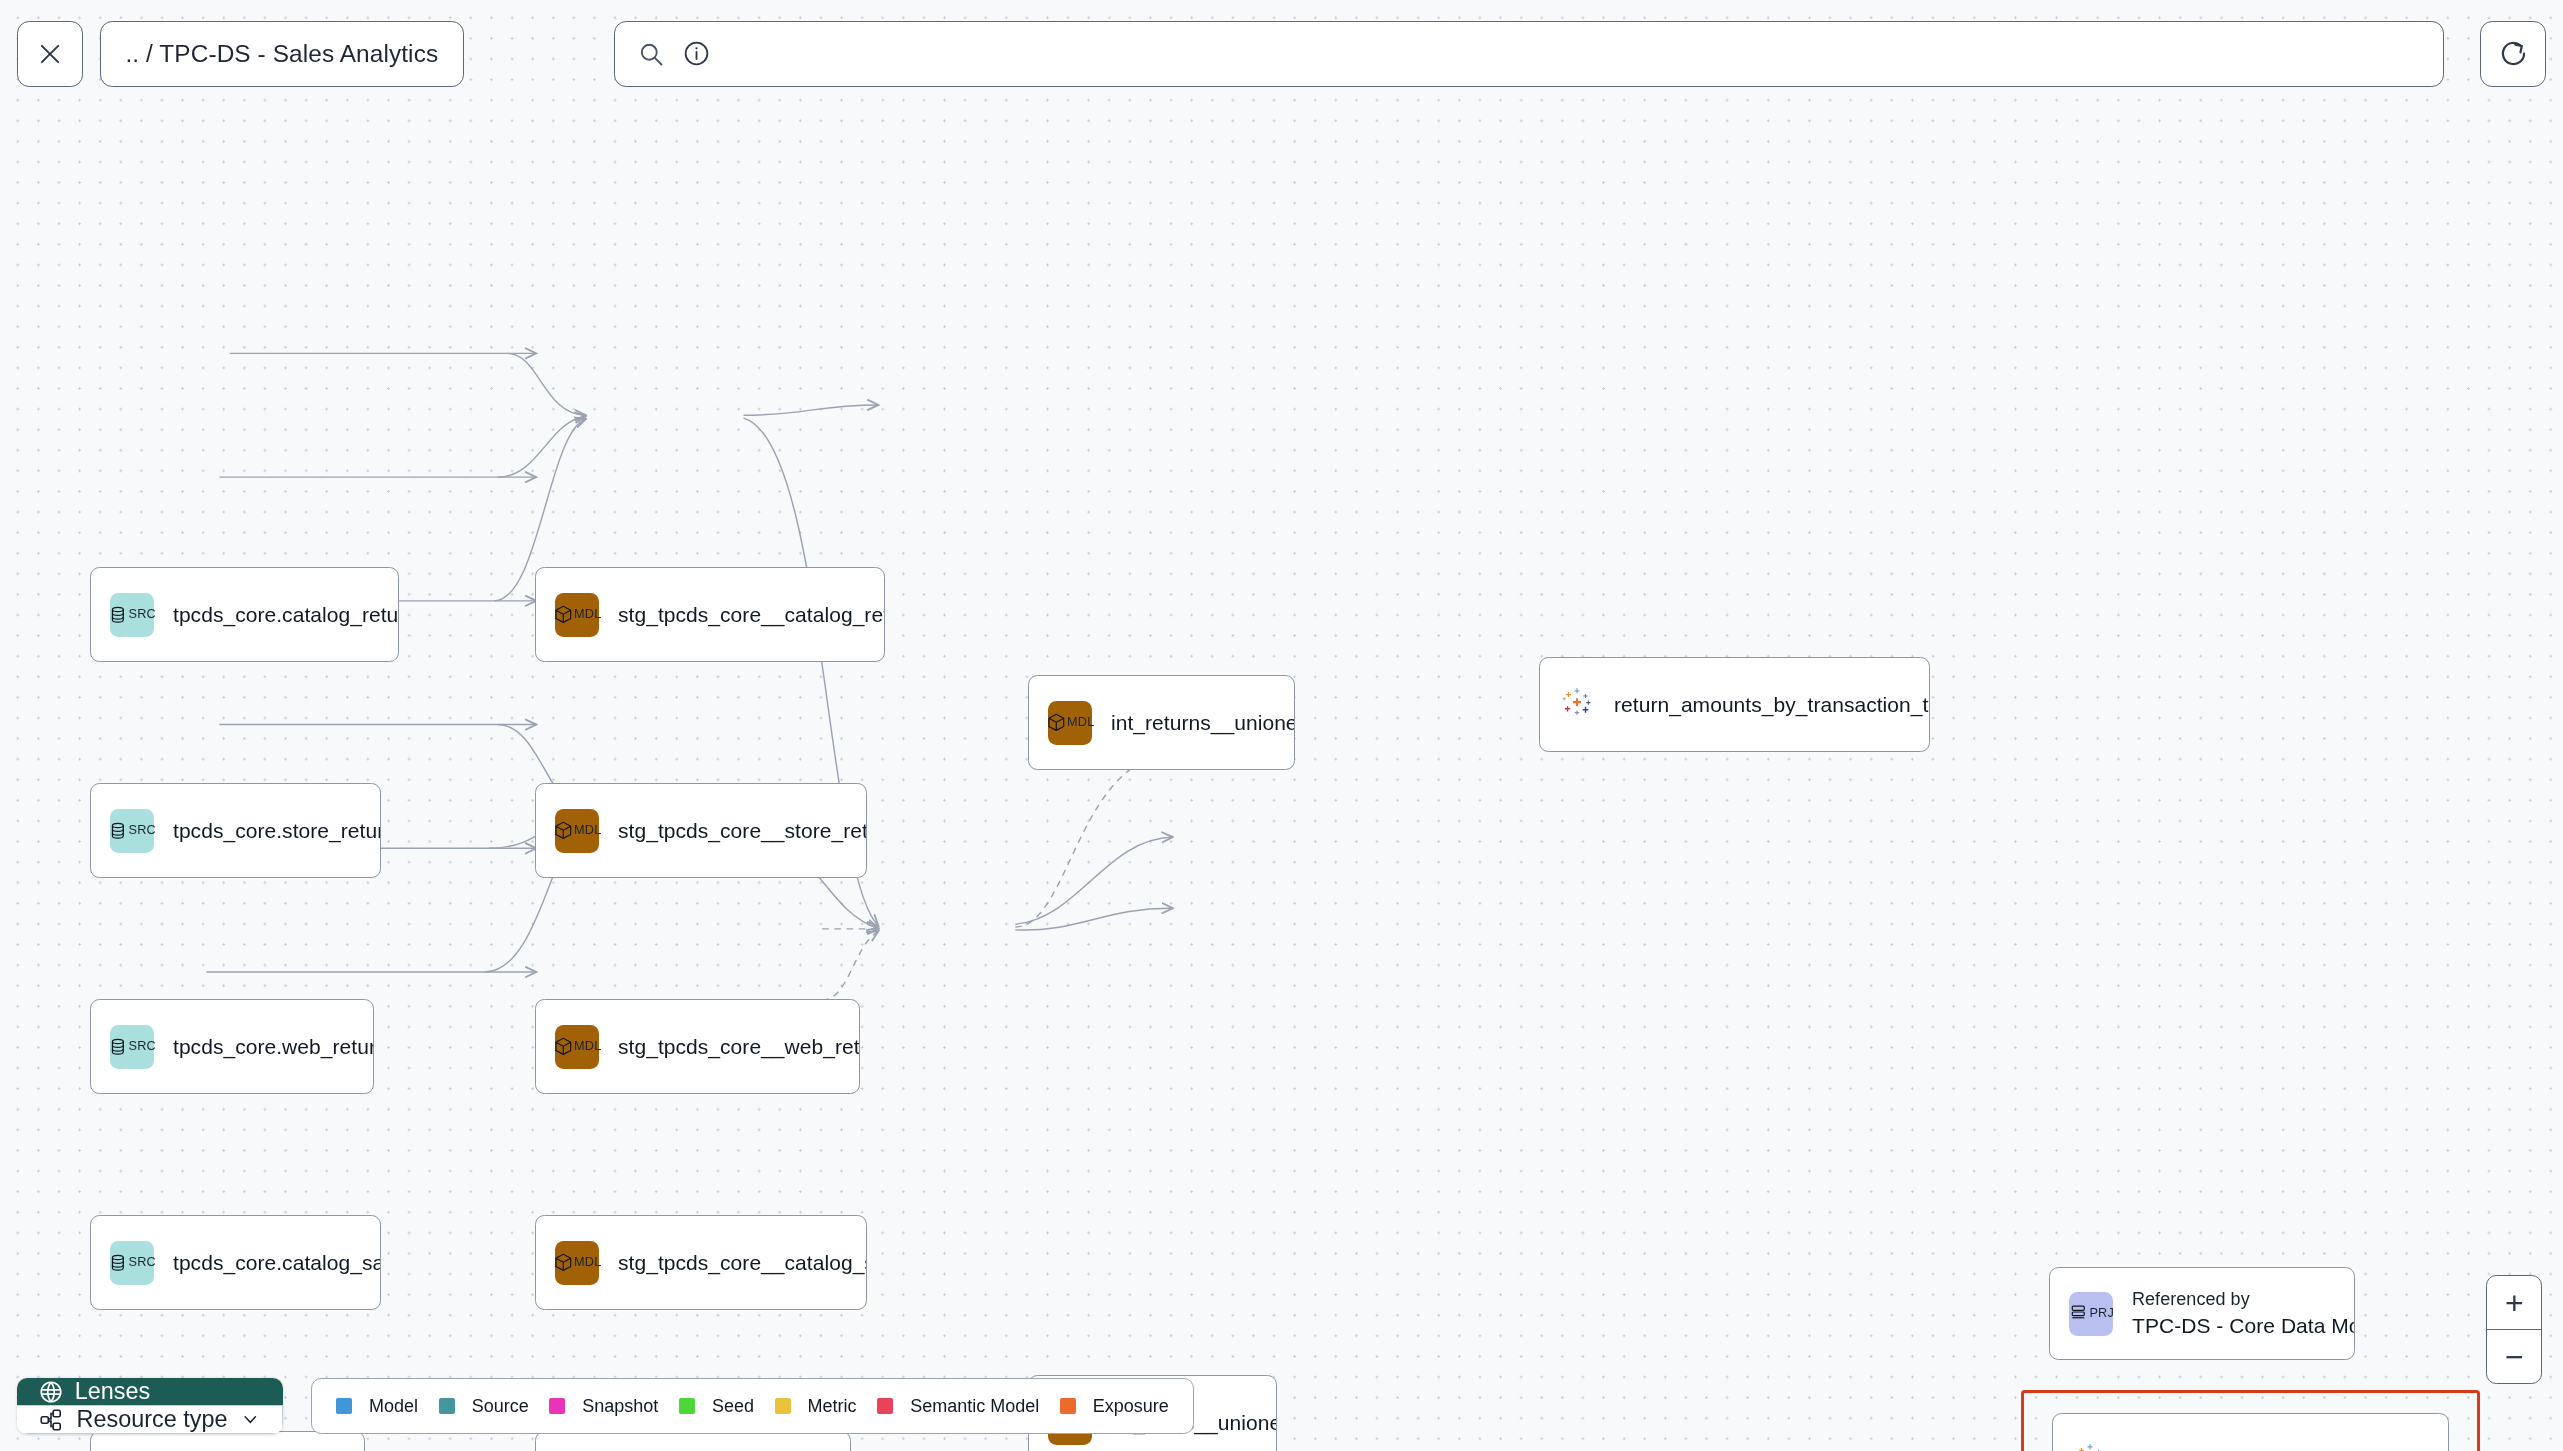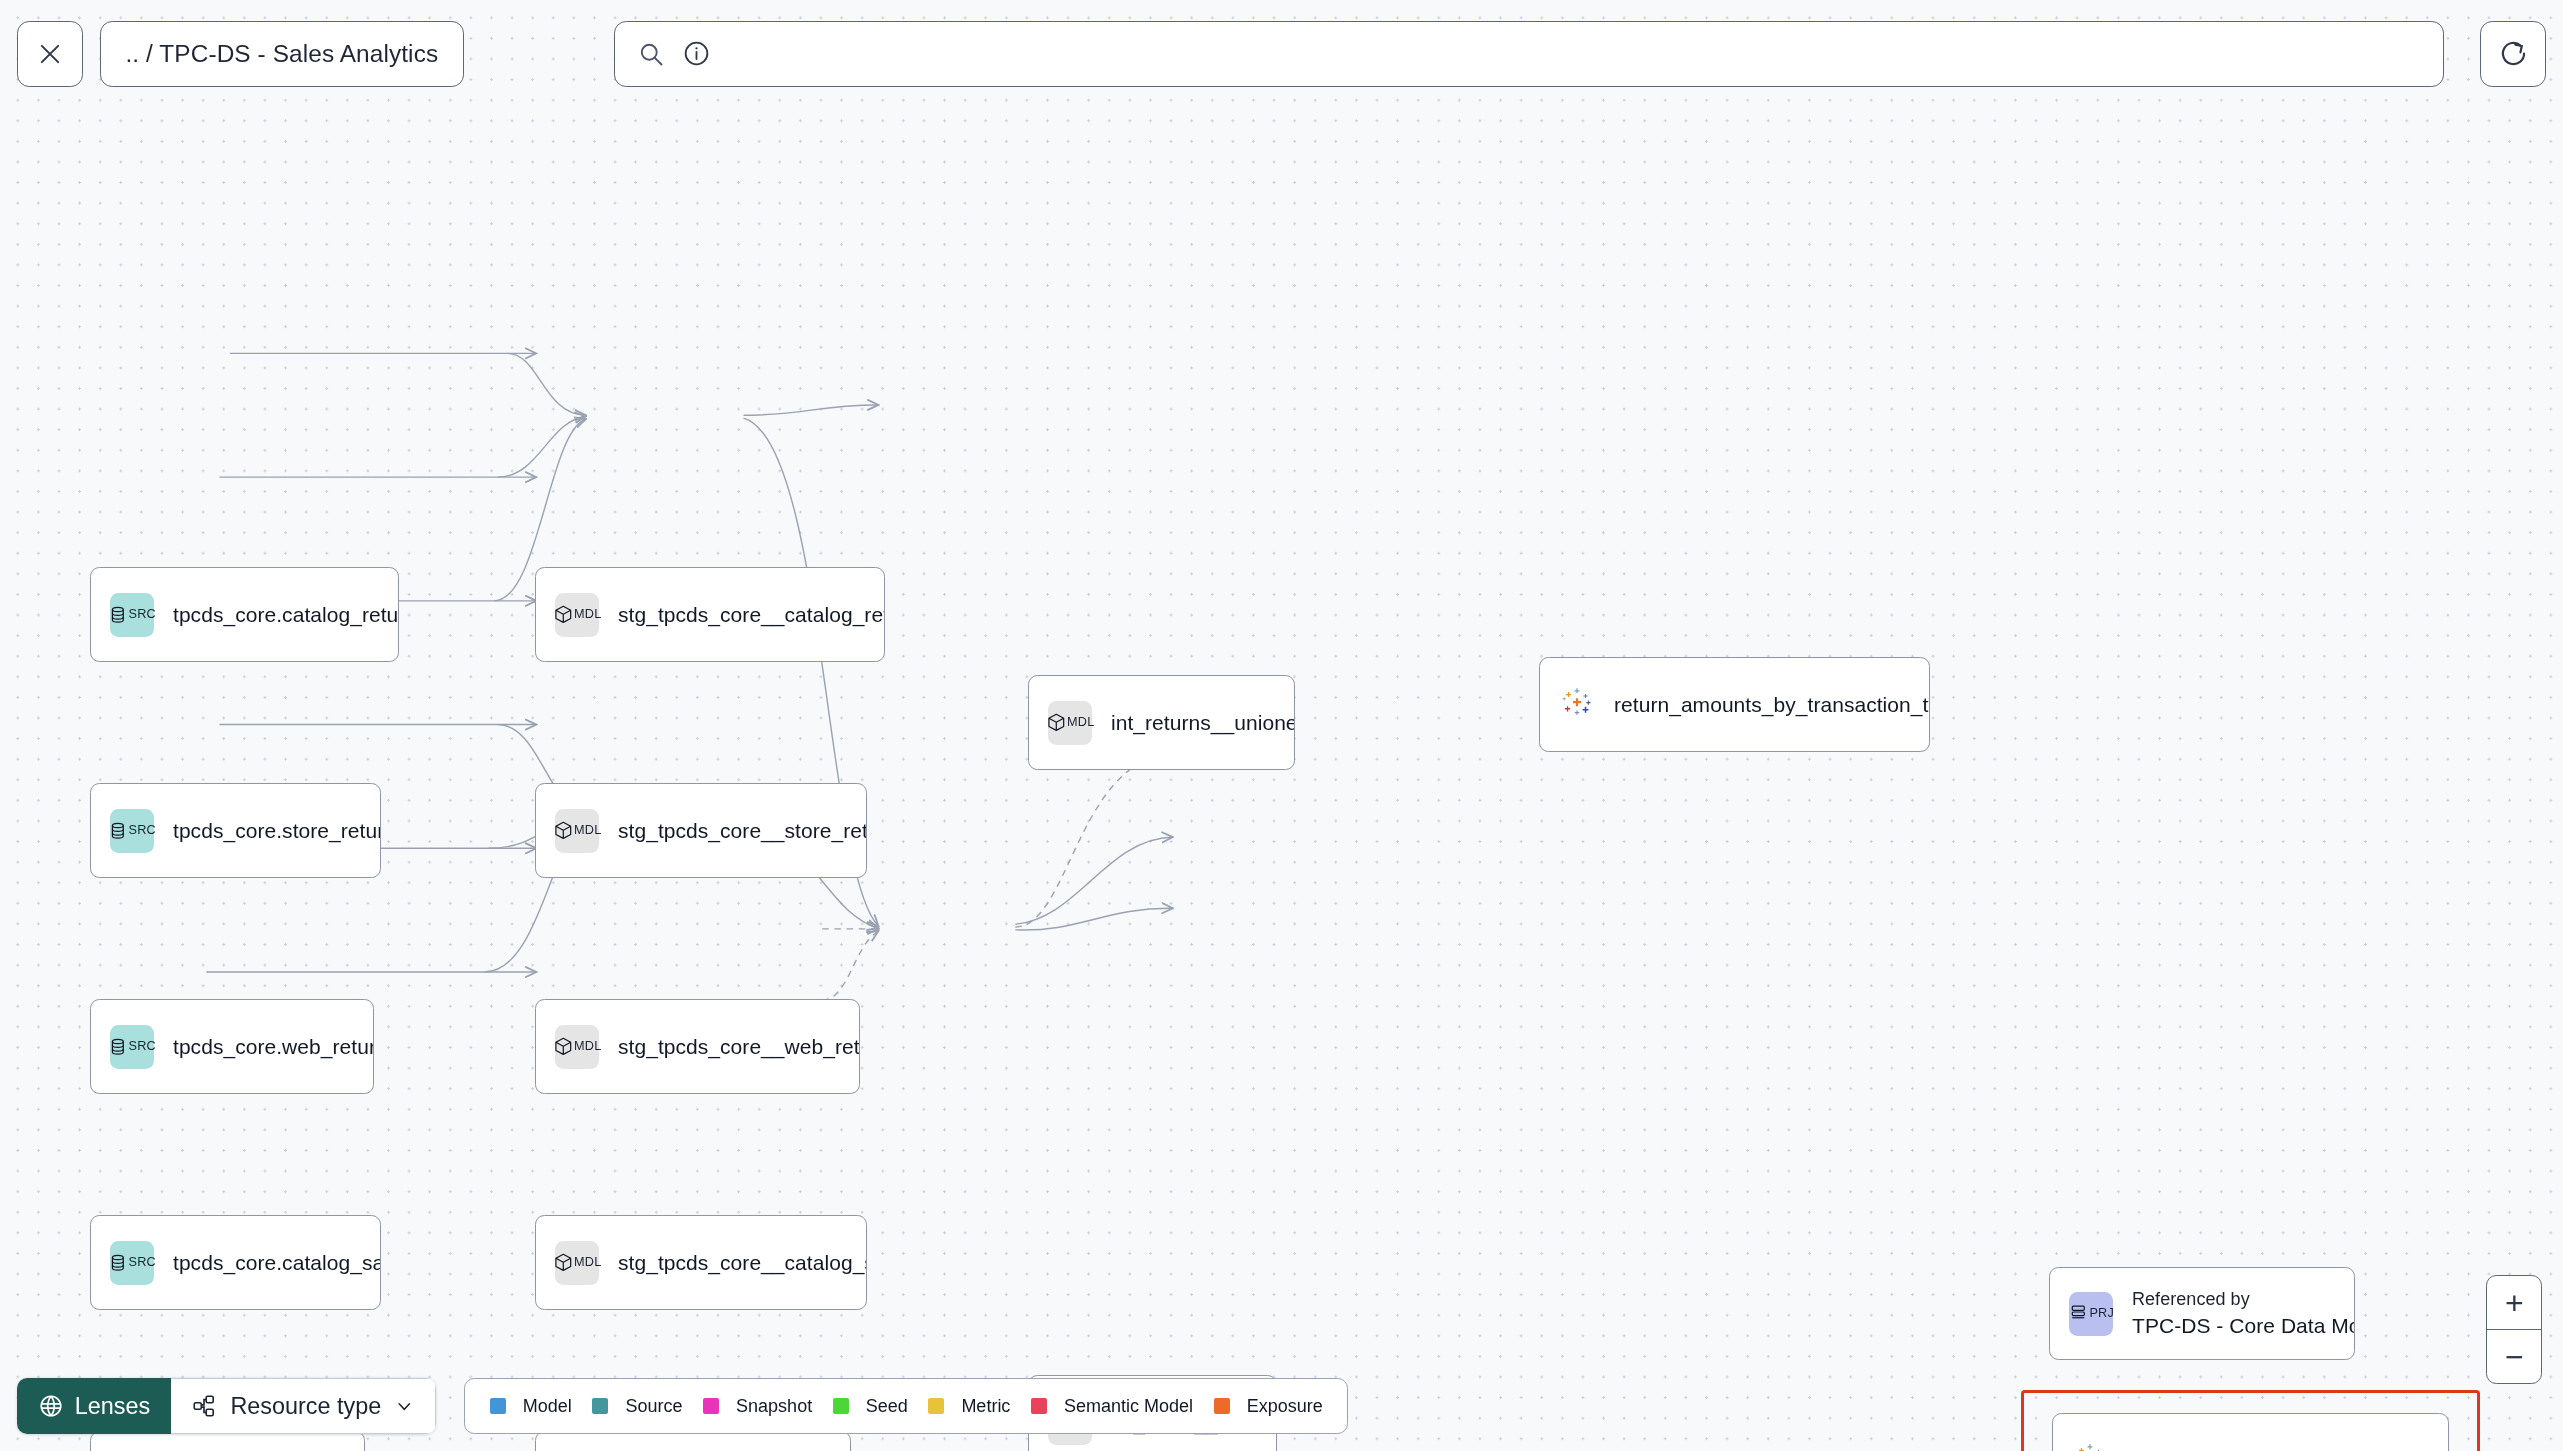--- a/index.html
+++ b/index.html
@@ -58,21 +58,21 @@
     display: flex; align-items: center;
     padding-left: 19px;
     z-index: 5;
   }
   .badge {
     width: 44px; height: 44px; border-radius: 8.4px;
     display: flex; flex-direction: row; align-items: center; justify-content: center;
     flex: 0 0 44px; gap: 0.9px;
   }
   .badge.src { background: #a9dfdd; }
-  .badge.mdl { background: #e5e5e5; }
+  .badge.mdl { background: #a16207; }
   .badge.prj { background: #b9c0f0; }
   .badge .bg-lbl { font-size: 12.7px; line-height: 12.2px; color: #1c2330; letter-spacing: 0.2px; }
   .badge .bg-ico { height: 18px; display:flex; align-items:center; justify-content:center; }
   .tableau-ico { width: 36px; height: 36px; flex: 0 0 36px; }
 
   .node .body { margin-left: 19px; display: flex; flex-direction: column; justify-content: center; overflow: hidden; }
   .node .title { font-size: 21px; color: #111826; white-space: nowrap; letter-spacing: 0.05px; }
   .node .sub    { font-size: 18px; color: #1b2230; white-space: nowrap; letter-spacing: 0.05px; margin-bottom: 4.7px;}
 
   .node.multiline { align-items: center; }
@@ -84,21 +84,21 @@
     z-index: 3;
     background: transparent;
   }
 
   
   .bottombar {
     position: absolute; left: 17px; bottom: 17px;
     display: flex; align-items: center; gap: 28px; z-index: 30;
   }
   .lens-group { display: flex; height: 56px; border-radius: 10.3px; overflow: hidden;
-                box-shadow: 0 0.9px 2.8px rgba(20,30,50,.16); }
+                box-shadow: 0 0.9px 2.8px rgba(20,30,50,.16); flex-direction: column; }
   .lens-tab {
     background: #1d5c54; color: #fff; display: flex; align-items: center; gap: 11.2px;
     padding: 0 20.6px; font-size: 23.4px;
   }
   .lens-select {
     background: #fff; border: 1.3px solid #c4ccd8; border-left: none;
     display: flex; align-items: center; gap: 13px; padding: 0 20.6px;
     font-size: 23.4px; color: #1a2332;
   }
   .legend {

